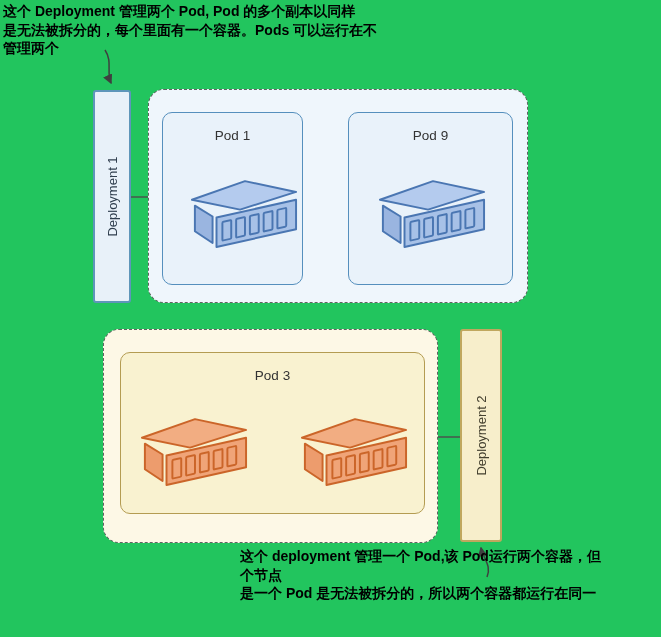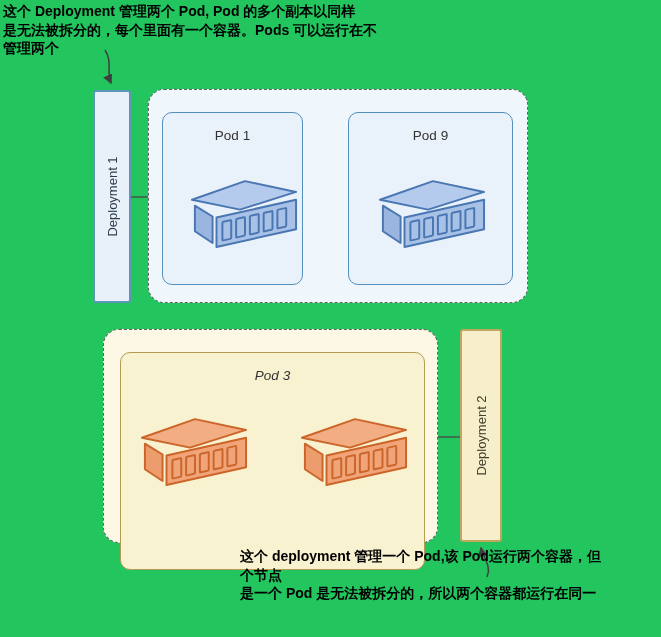--- a/index.html
+++ b/index.html
@@ -71,21 +71,21 @@
   .pod-blue{
     background:var(--pod-blue-fill);
     border:1.5px solid var(--pod-blue-stroke);
   }
   .pod-yellow{
     background:var(--pod-yellow-fill);
     border:1.5px solid var(--pod-yellow-stroke);
   }
   .pod-1{left:162px;top:112px;width:141px;height:173px;}
   .pod-2{left:348px;top:112px;width:165px;height:173px;}
-  .pod-3{left:120px;top:352px;width:305px;height:218px;font-style:italic;}
+  .pod-3{left:120px;top:352px;width:305px;height:162px;}
   .pod-label{
     margin-top:15px;
     text-align:center;
     font-size:13.5px;
     color:#333;
   }
 
   .container-icon{position:absolute;width:110px;height:77px;}
   .container-icon polygon, .container-icon rect{
     stroke-linejoin:round;

